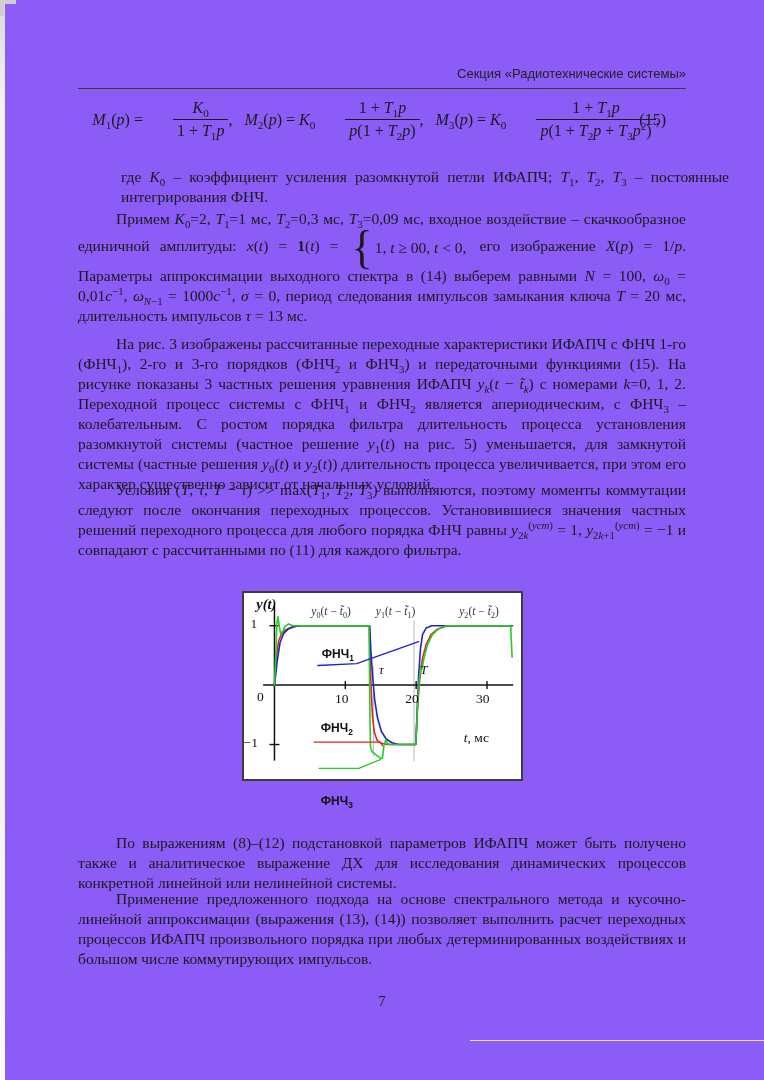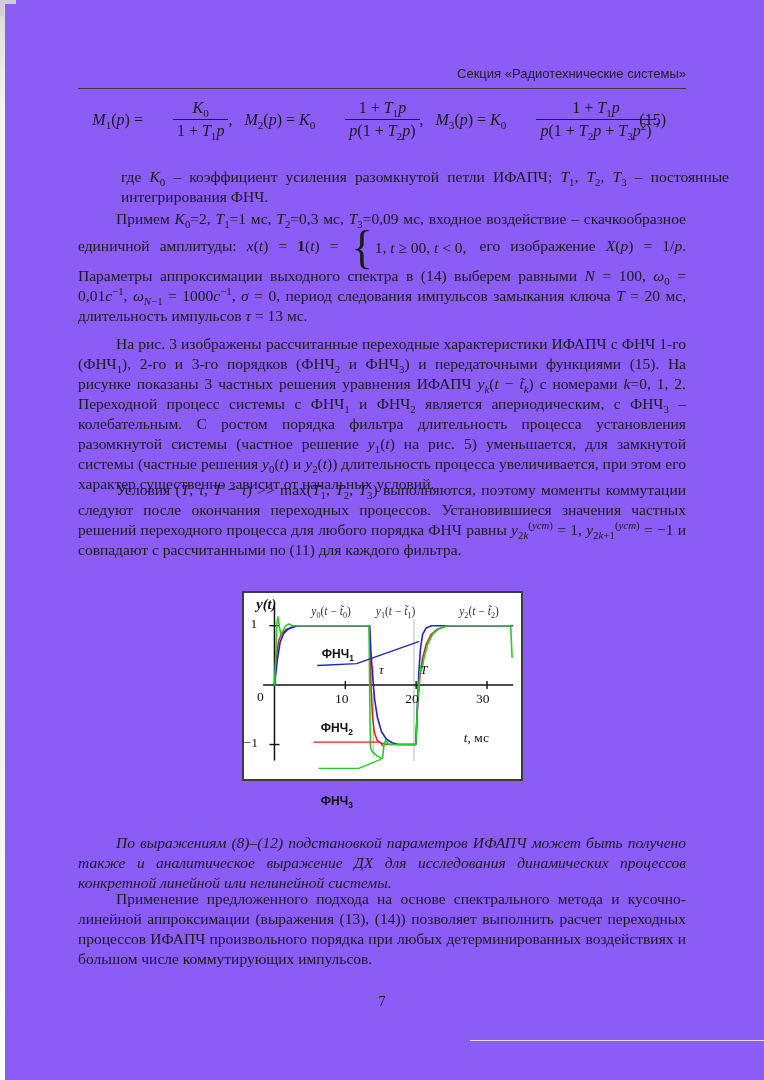--- a/index.html
+++ b/index.html
@@ -137,17 +137,17 @@
         <span class="ann ann-curve" style="left: 235px; top: 17.8275px;"><i>y</i><sub>2</sub>(<i>t</i> − <i>t̃</i><sub>2</sub>)</span>
         <span class="ann ann-fnch" style="left: 93.8683px; top: 60.6134px;">ФНЧ<sub>1</sub></span>
         <span class="ann ann-fnch" style="left: 92.8056px; top: 134.895px;">ФНЧ<sub>2</sub></span>
         <span class="ann ann-fnch" style="left: 92.8056px; top: 164.607px; margin-top: 43px;">ФНЧ<sub>3</sub></span>
         <span class="ann ann-greek" style="left: 137.437px; top: 76.6581px;"><i>τ</i></span>
         <span class="ann ann-greek" style="left: 179.944px; top: 76.6581px;"><i>T</i></span>
       </div>
   </div>
 
 
-  <div class="para indent" style="top:833px;font-style:italic;">По выражениям (8)–(12) подстановкой параметров ИФАПЧ может быть получено также и аналитическое выражение ДХ для исследования динамических процессов конкретной линейной или нелинейной системы.</div>
+  <div class="para indent" style="top:833px;">По выражениям (8)–(12) подстановкой параметров ИФАПЧ может быть получено также и аналитическое выражение ДХ для исследования динамических процессов конкретной линейной или нелинейной системы.</div>
   <div class="para indent" style="top:889px;">Применение предложенного подхода на основе спектрального метода и кусочно-линейной аппроксимации (выражения (13), (14)) позволяет выполнить расчет переходных процессов ИФАПЧ произвольного порядка при любых детерминированных воздействиях и большом числе коммутирующих импульсов.</div>
 
   <div class="pnum">7</div>
 </div>
 
 </body></html>

